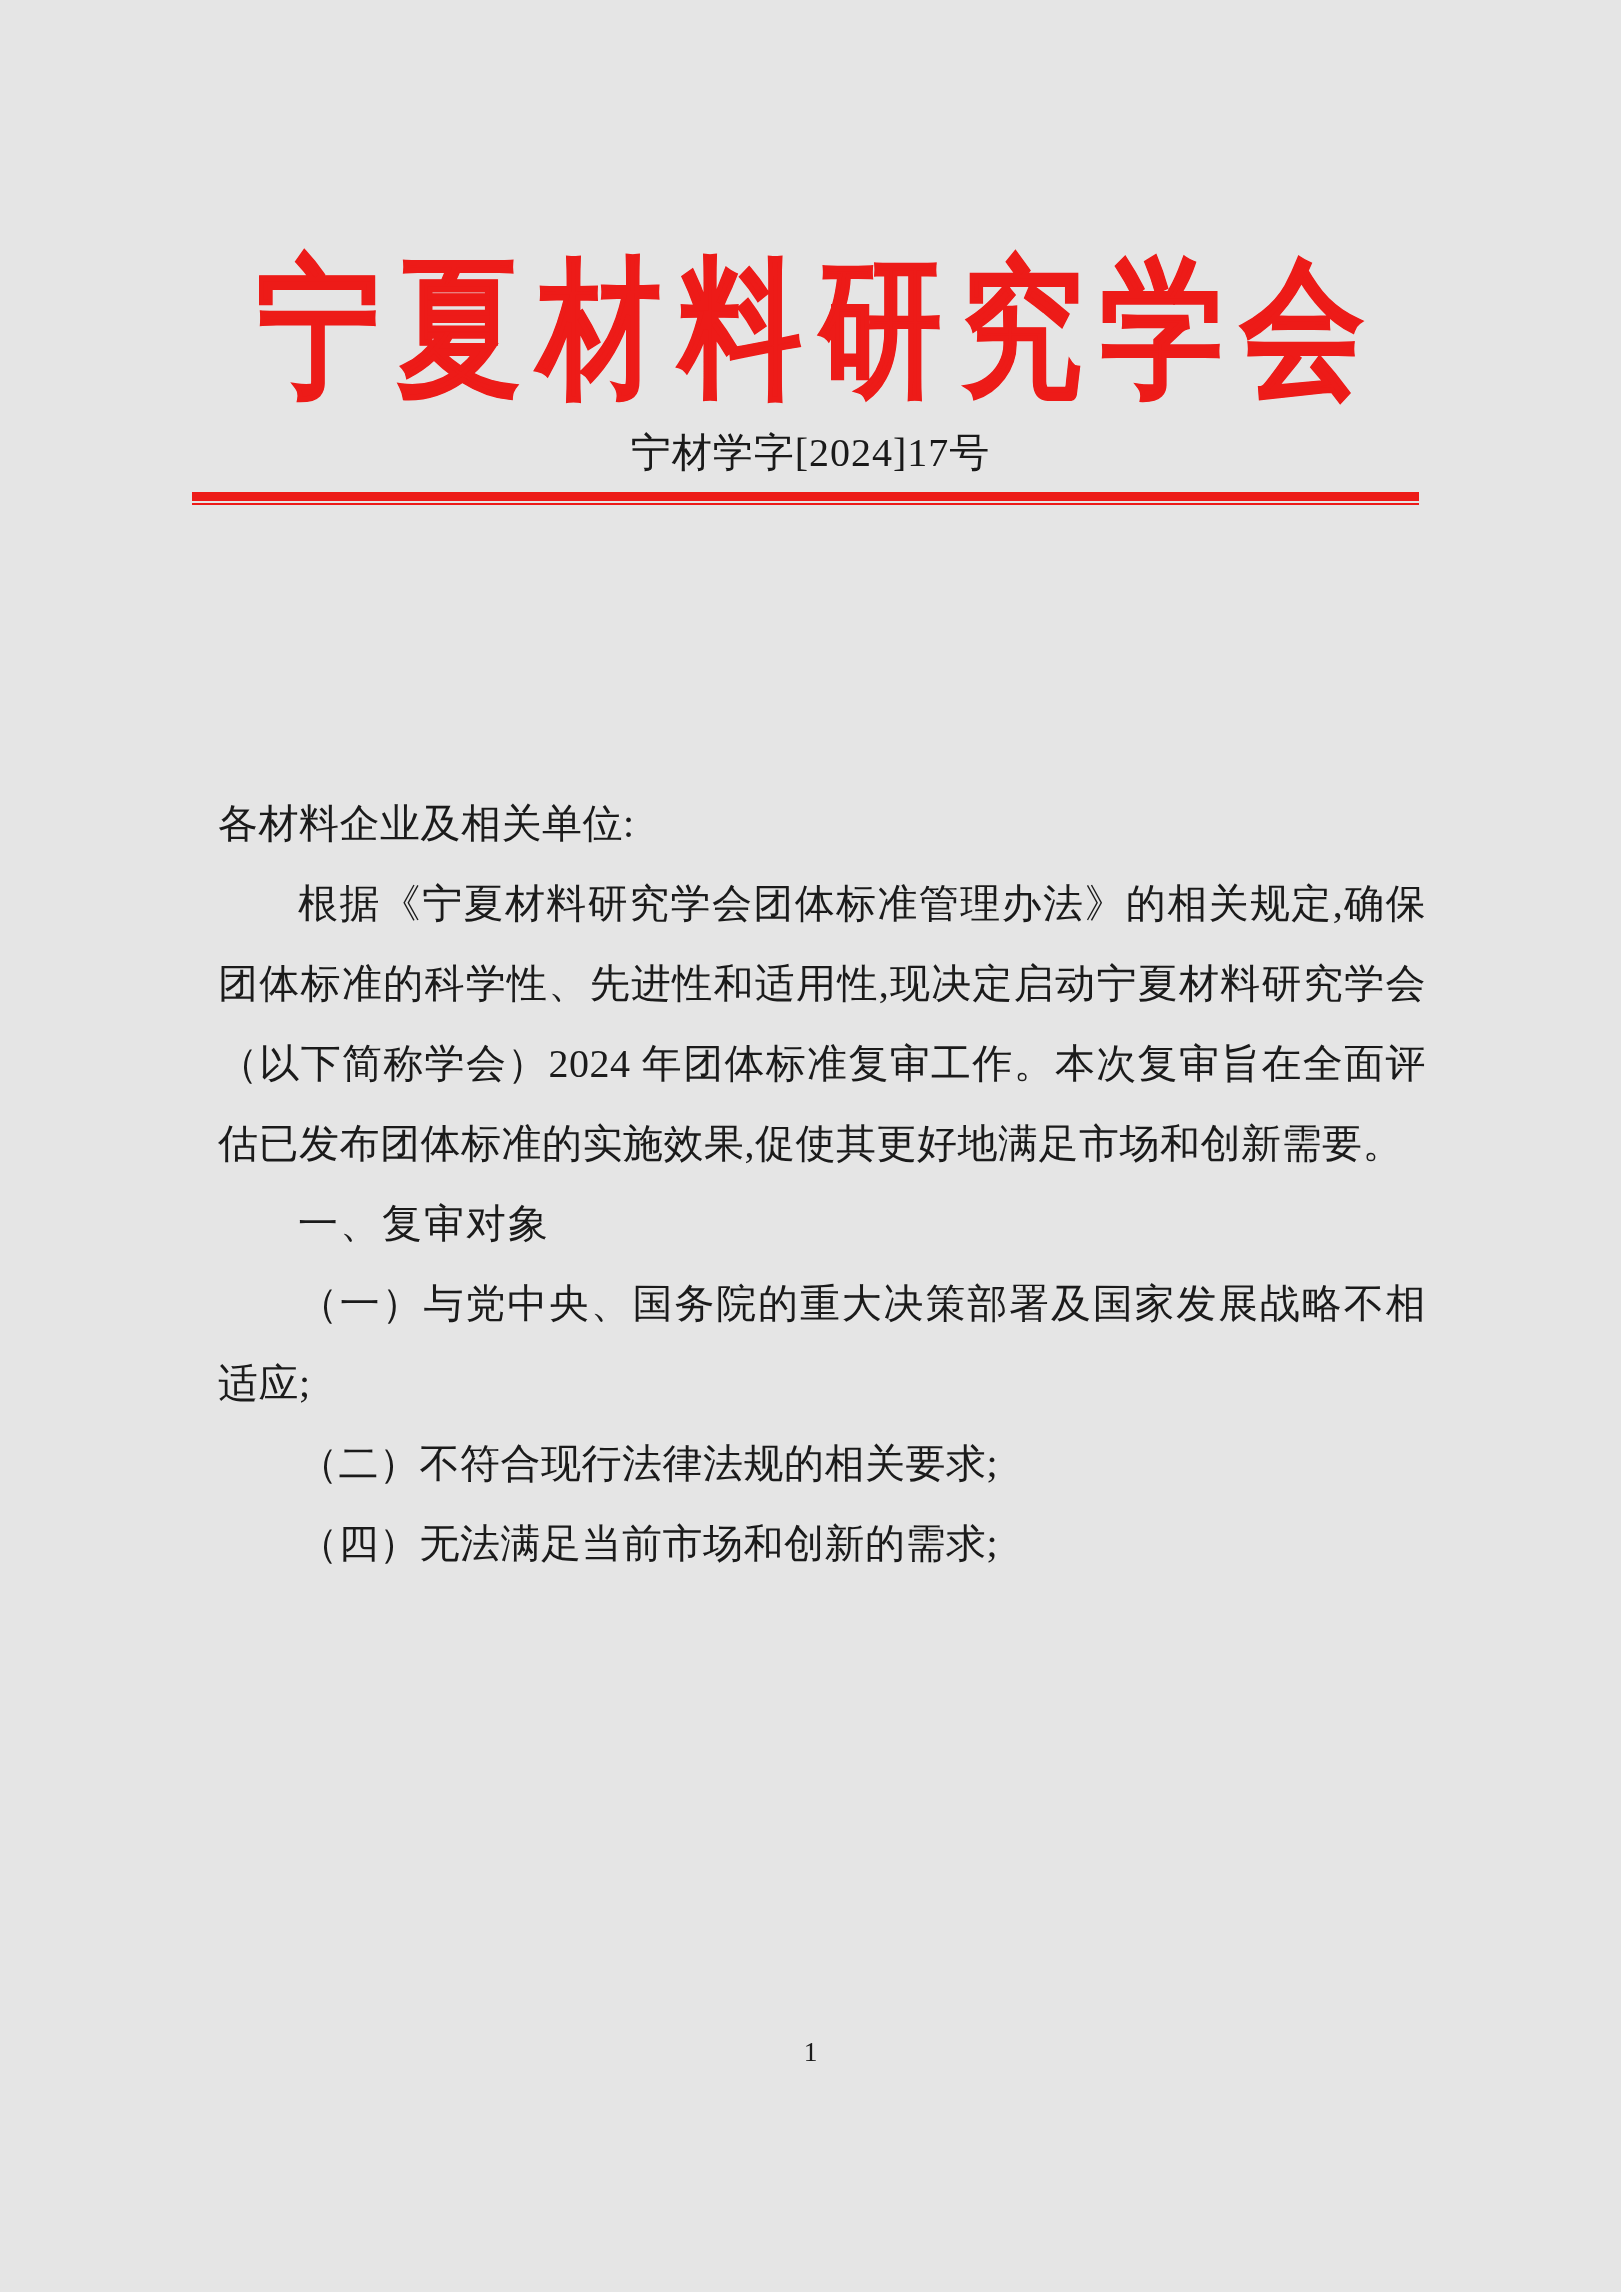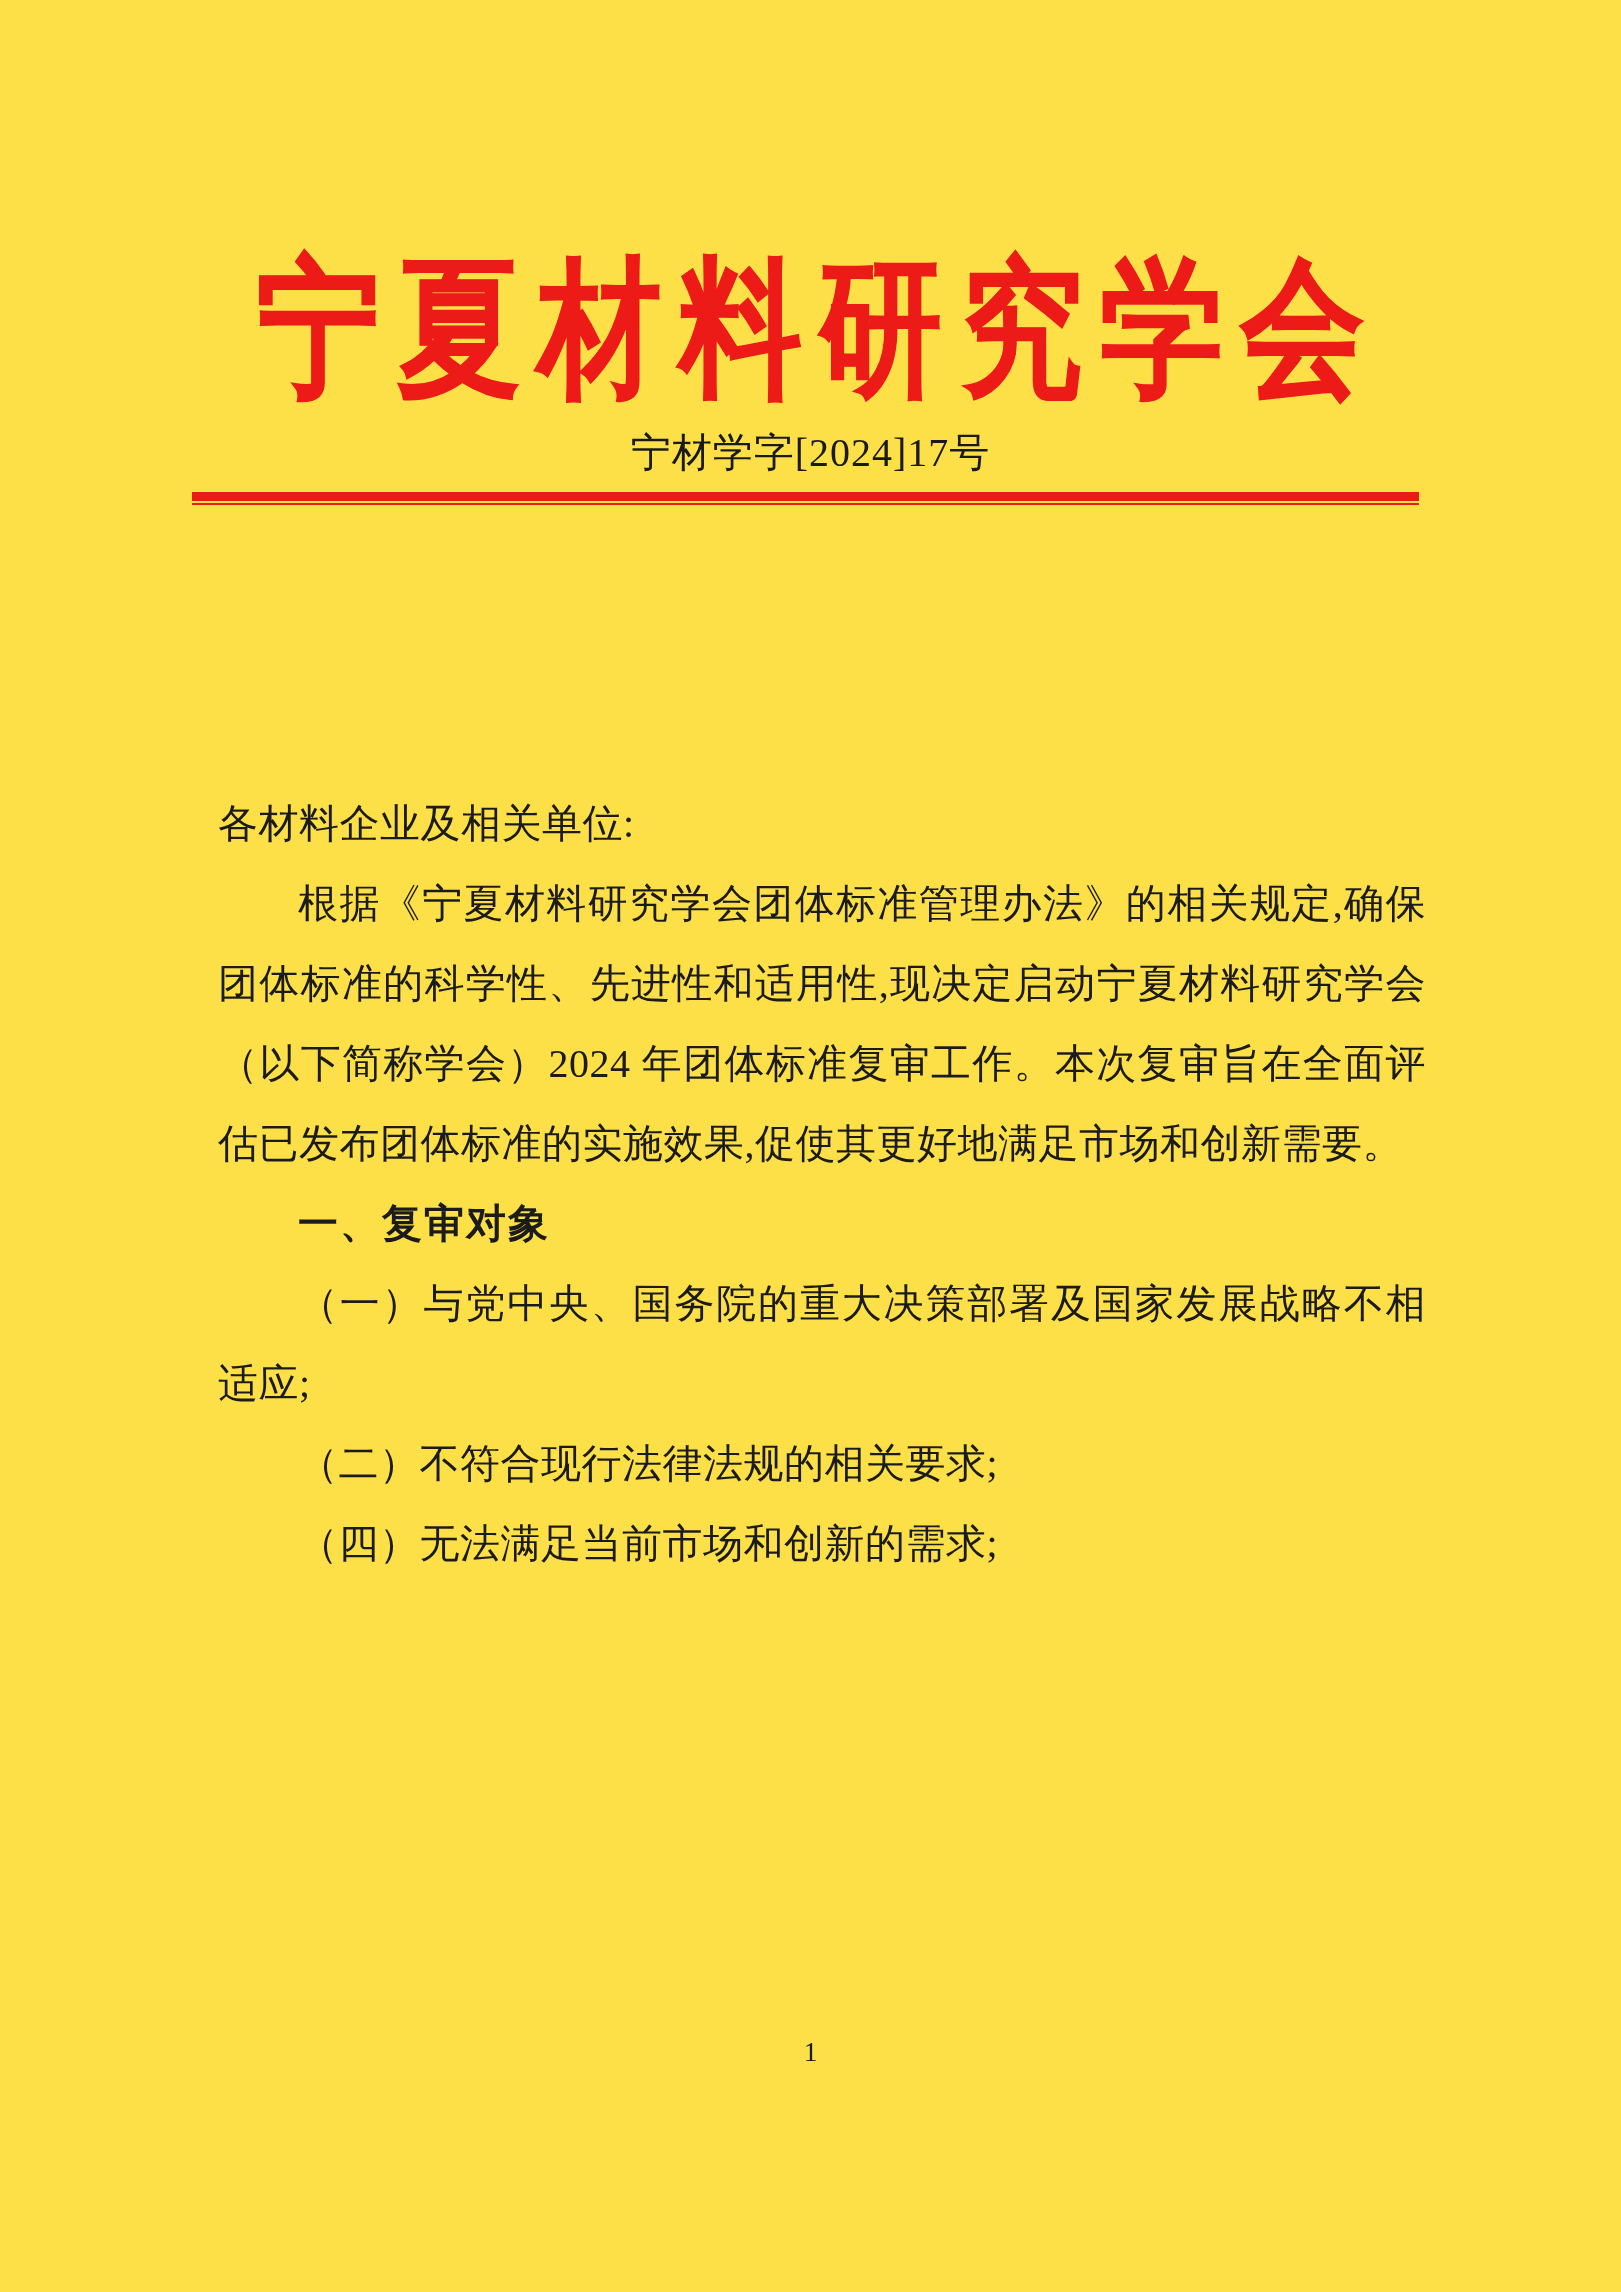--- a/index.html
+++ b/index.html
@@ -4,21 +4,21 @@
 <style>
   html, body {
     margin: 0;
     padding: 0;
     background: #8a8a8a;
   }
   .page {
     position: relative;
     width: 1621px;
     height: 2293px;
-    background: #fde047;
+    background: #e5e5e5;
     margin: 0 auto;
     overflow: hidden;
     font-family: "Liberation Serif", "DejaVu Serif", serif;
   }
 
   
   .letterhead {
     position: absolute;
     left: 0;
     top: 251px;
@@ -104,21 +104,21 @@
     text-align: justify;
     text-justify: inter-ideograph;
     margin: 0;
     letter-spacing: 0.5px;
     font-family: "Liberation Serif", "DejaVu Serif", serif;
   }
   .para.indent {
     text-indent: 80px;
   }
   .para.heading {
-    font-weight: 700;
+    font-weight: 400;
     text-indent: 80px;
     letter-spacing: 2px;
   }
 
   .page-number {
     position: absolute;
     left: 0;
     top: 2037px;
     width: 1621px;
     text-align: center;

